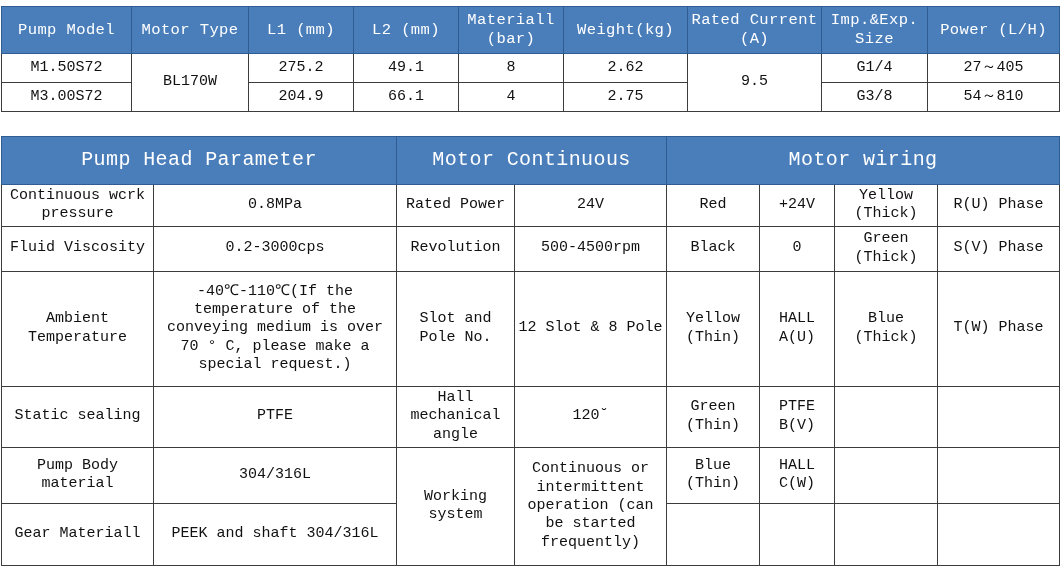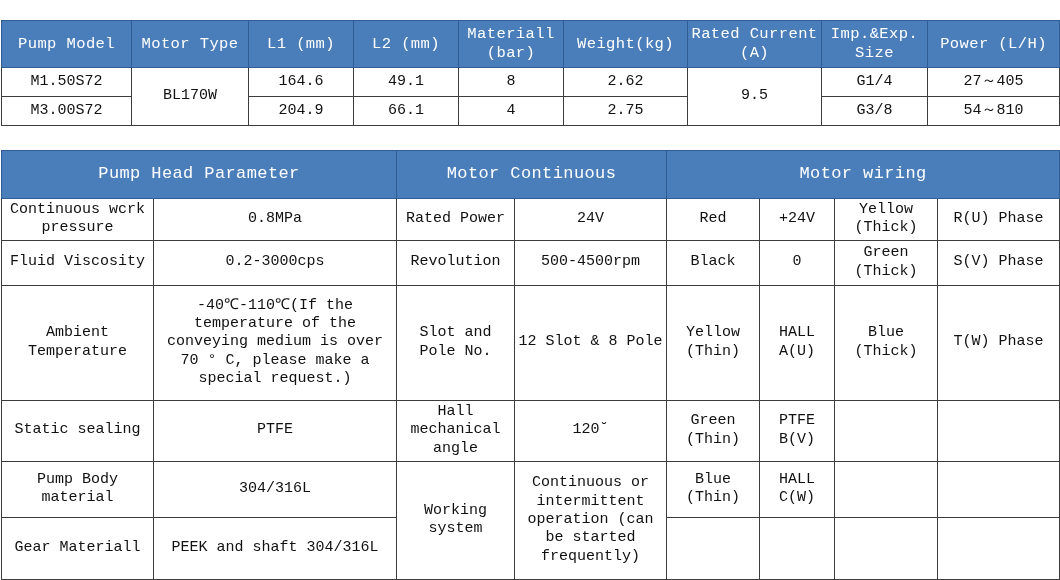--- a/index.html
+++ b/index.html
@@ -45,29 +45,29 @@
     border: 1px solid #2f5d92;
     height: 40px;
   }
   table.spec td.cell {
     background: #ffffff;
     font-size: 15px;
     color: #111111;
   }
 
   
-  #table-pump-models { margin-top: 20px; }
+  #table-pump-models { margin-top: 6px; }
   #table-pump-models td.cell { height: 24px; }
   #table-pump-models th.hdr { height: 42px; }
 
   
   .table-gap { height: 24px; }
 
   
-  #table-parameters th.hdr { height: 43px; font-size: 17px; }
+  #table-parameters th.hdr { height: 43px; font-size: 20px; }
   #table-parameters td.cell { font-size: 15px; }
   .r1 { height: 39px; }
   .r2 { height: 45px; }
   .r3 { height: 115px; }
   .r4 { height: 61px; }
   .r5 { height: 56px; }
   .r6 { height: 62px; }
   .blank { }
   .multi { line-height: 1.35; }
 </style>
@@ -98,21 +98,21 @@
         <th class="hdr">Weight(kg)</th>
         <th class="hdr">Rated Current (A)</th>
         <th class="hdr">Imp.&amp;Exp. Size</th>
         <th class="hdr">Power (L/H)</th>
       </tr>
     </thead>
     <tbody>
       <tr>
         <td class="cell">M1.50S72</td>
         <td class="cell" rowspan="2">BL170W</td>
-        <td class="cell">164.6</td>
+        <td class="cell">275.2</td>
         <td class="cell">49.1</td>
         <td class="cell">8</td>
         <td class="cell">2.62</td>
         <td class="cell" rowspan="2">9.5</td>
         <td class="cell">G1/4</td>
         <td class="cell">27～405</td>
       </tr>
       <tr>
         <td class="cell">M3.00S72</td>
         <td class="cell">204.9</td>

